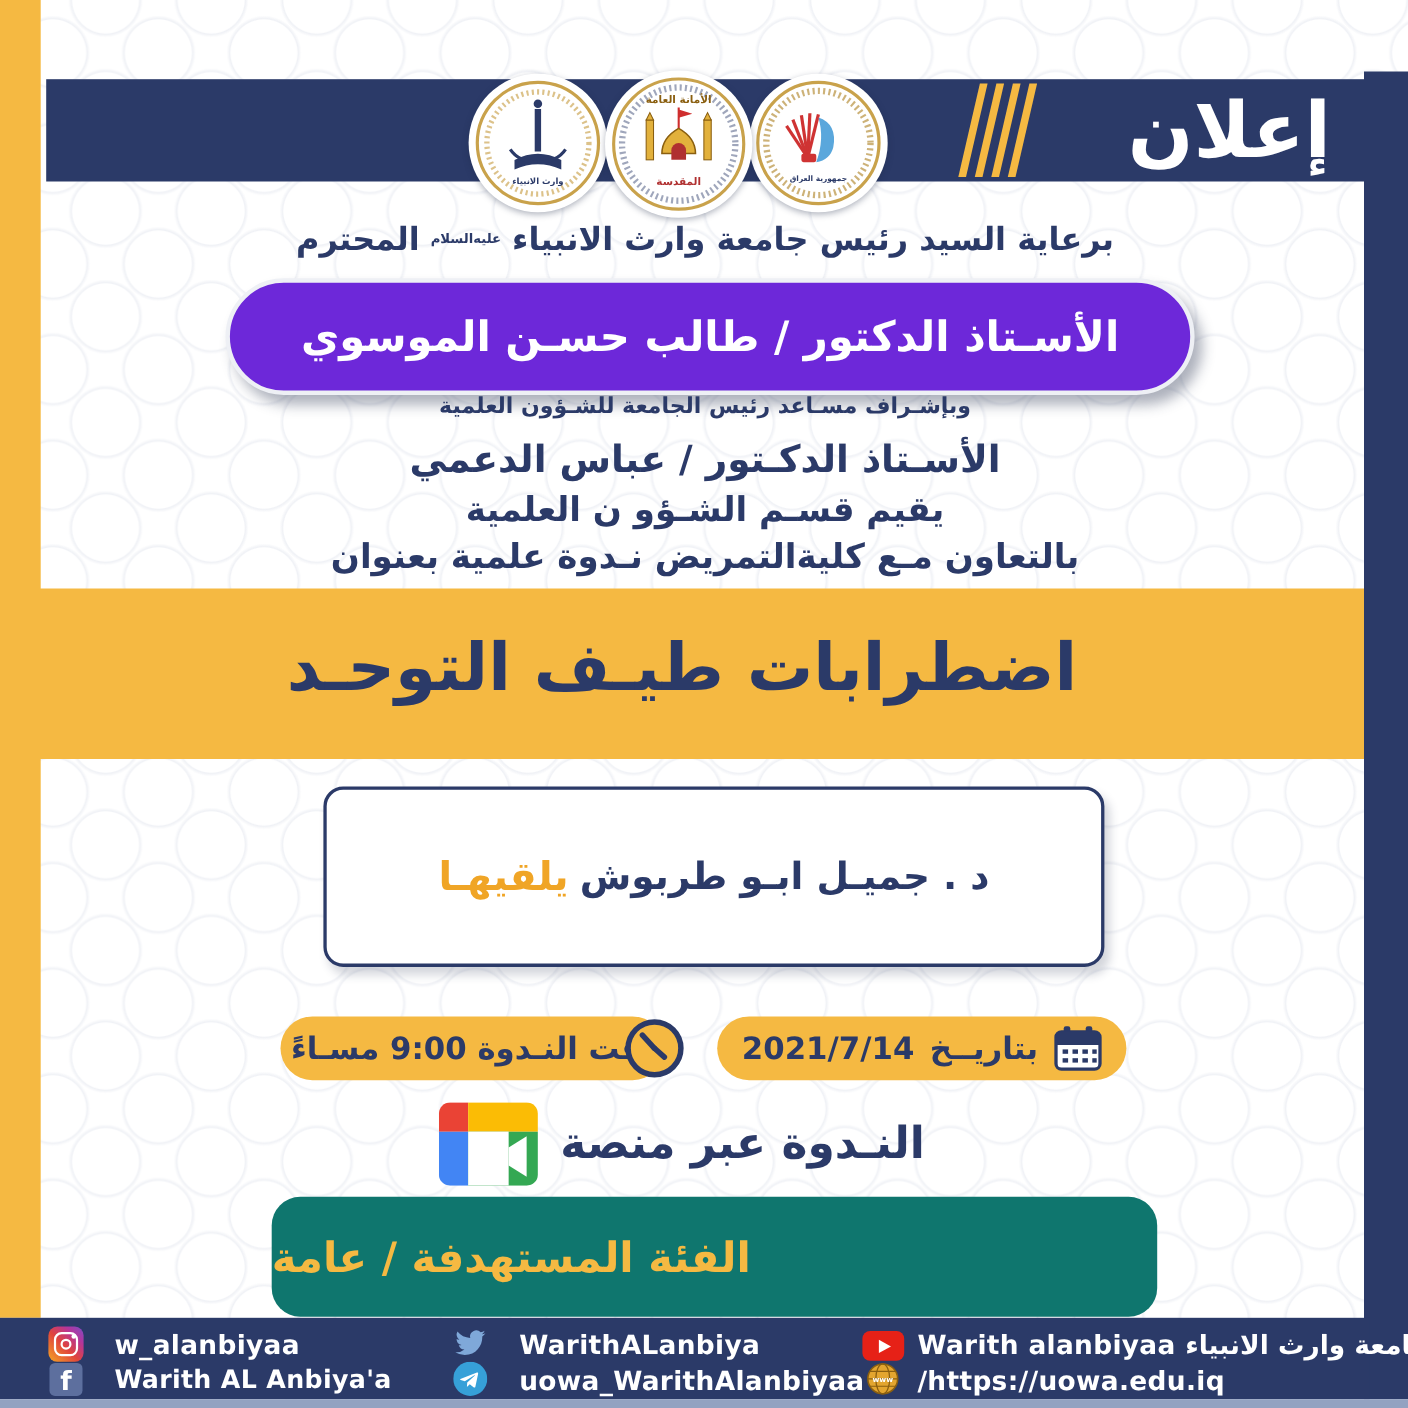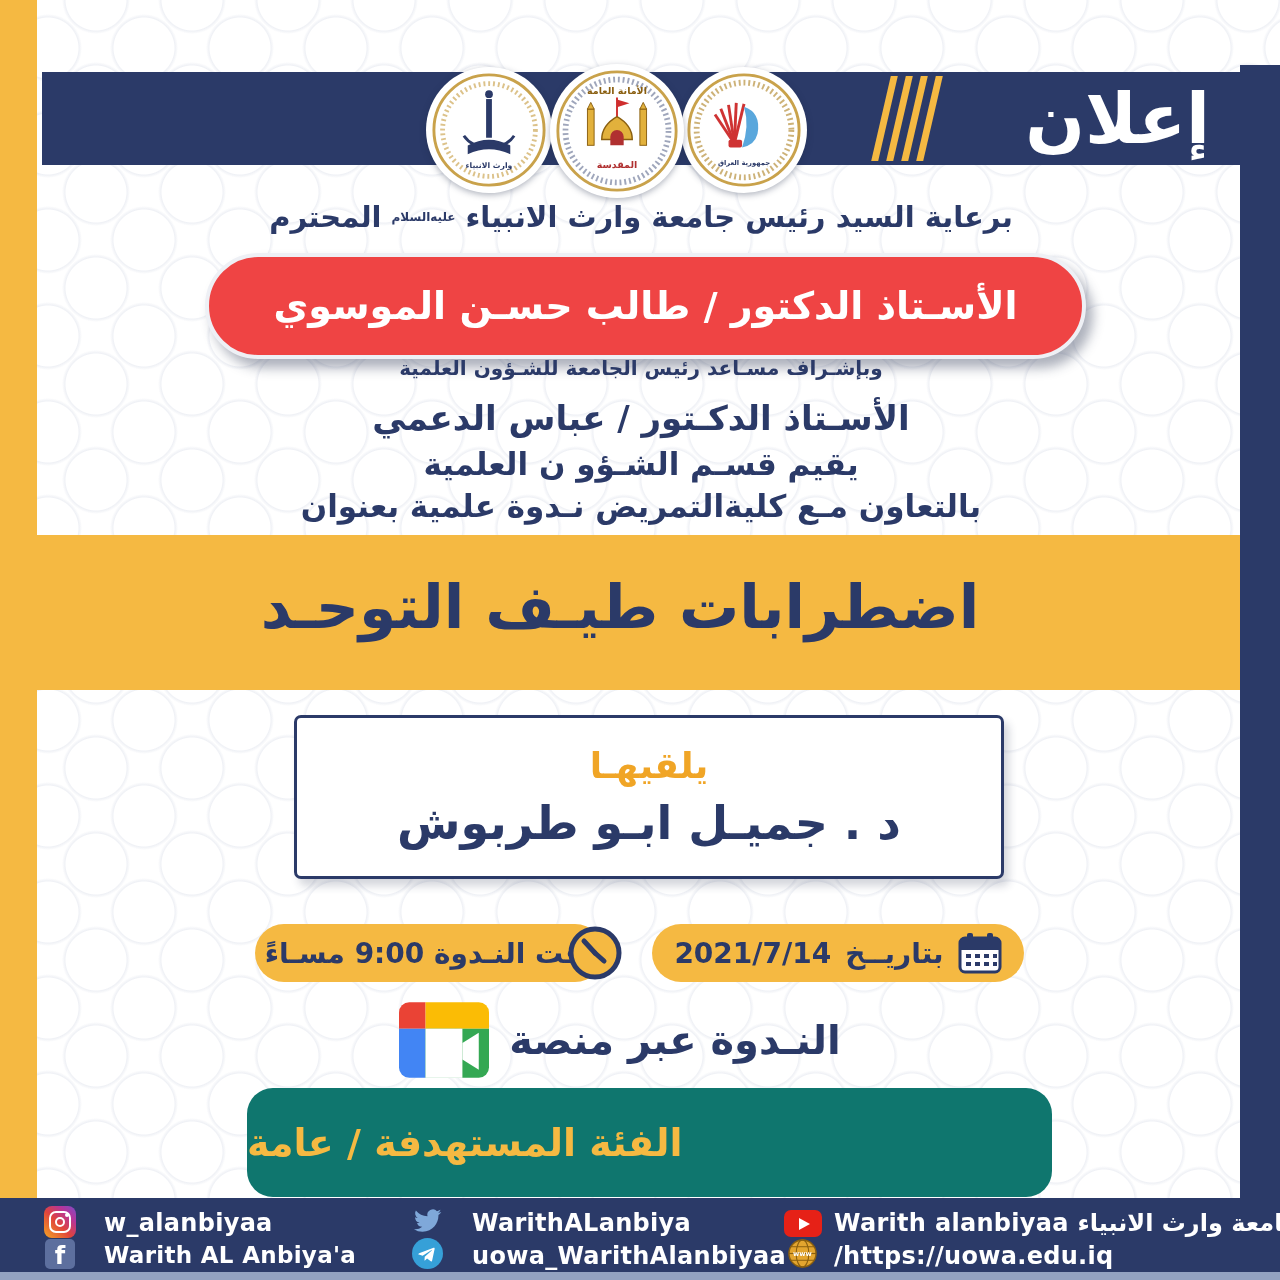--- a/index.html
+++ b/index.html
@@ -22,39 +22,39 @@
   .logo{position:absolute;border-radius:50%;background:#fff;box-shadow:0 2px 6px rgba(30,40,70,.35);
         display:flex;align-items:center;justify-content:center;}
   .logo-univ{left:426px;top:67px;width:126px;height:126px;}
   .logo-min{left:681px;top:67px;width:126px;height:126px;}
   .logo-ataba{left:550px;top:64px;width:134px;height:134px;}
   
   .artext{direction:rtl;color:#2b3a68;font-weight:bold;white-space:nowrap;}
   .sponsor{position:absolute;left:42px;top:200px;width:1198px;text-align:center;font-size:29px;
            display:flex;align-items:center;justify-content:center;gap:10px;}
   .honorific{display:inline-flex;flex-direction:row;align-items:center;font-size:12px;line-height:12px;}
-  .name-pill{position:absolute;left:205px;top:253px;width:873px;height:98px;background:#ef4444;
+  .name-pill{position:absolute;left:205px;top:253px;width:873px;height:98px;background:#6d28d9;
              border:4px solid #eef0f5;border-radius:54px;box-shadow:7px 9px 12px rgba(40,50,80,.38);
              display:flex;align-items:center;justify-content:center;color:#fff;font-size:38px;
              font-weight:bold;direction:rtl;white-space:nowrap;}
   .infoline{position:absolute;left:42px;width:1198px;text-align:center;}
   .l1{top:356px;font-size:20px;}
   .l2{top:398px;font-size:34px;}
   .l3{top:446px;font-size:31px;}
   .l4{top:488px;font-size:31px;}
   
   .title-band{position:absolute;left:0;top:535px;width:1280px;height:155px;background:#f5b942;}
   .seminar-title{position:absolute;left:0;top:572px;width:1240px;text-align:center;
                  font-size:60px;letter-spacing:1px;}
   
   .speaker-box{position:absolute;left:294px;top:715px;width:704px;height:158px;background:#fff;
-               border:3px solid #2b3a68;border-radius:7px;box-shadow:5px 7px 9px rgba(40,50,80,.20);
-               display:flex;flex-direction:column;align-items:center;justify-content:center;gap:10px;}
+               border:3px solid #2b3a68;border-radius:18px;box-shadow:5px 7px 9px rgba(40,50,80,.20);
+               display:flex;flex-direction:row;align-items:center;justify-content:center;gap:10px;}
   .speaker-label{color:#f0a526;font-size:36px;font-weight:bold;}
-  .speaker-name{color:#2b3a68;font-size:46px;font-weight:bold;direction:rtl;white-space:nowrap;}
+  .speaker-name{color:#2b3a68;font-size:34px;font-weight:bold;direction:rtl;white-space:nowrap;}
   
   .pill{position:absolute;top:924px;height:58px;background:#f5b942;border-radius:30px;
         display:flex;direction:rtl;align-items:center;justify-content:center;gap:14px;
         color:#2b3a68;font-size:28px;font-weight:bold;white-space:nowrap;}
   .date-pill{left:652px;width:372px;}
   .time-pill{left:255px;width:343px;padding-left:6px;}
   .clock-wrap{position:absolute;right:-20px;top:0;width:58px;height:58px;}
   
   .meet-row{position:absolute;left:0;top:1002px;width:1240px;display:flex;direction:rtl;
             align-items:center;justify-content:center;gap:20px;}

